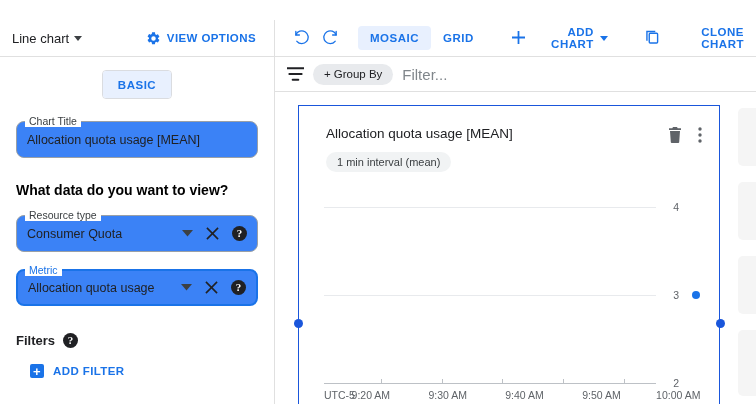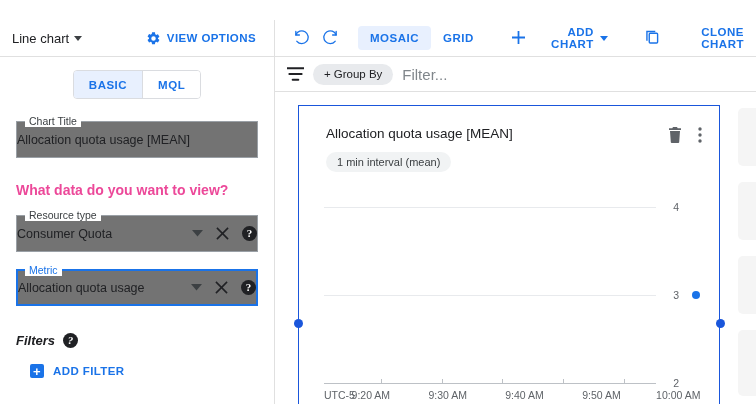--- a/index.html
+++ b/index.html
@@ -71,25 +71,25 @@
     cursor: pointer;
   }
   .seg-btn:last-child { border-right: none; }
   .seg-btn.active { background: #e8f0fe; }
 
   
   .field-wrap { padding: 0 16px; }
   .outlined {
     position: relative;
     border: 1px solid #9aa0a6;
-    border-radius: 0;
+    border-radius: 8px;
     height: 37px;
     display: flex; align-items: center;
-    padding: 0 0;
-    background: #737373;
+    padding: 0 10px;
+    background: #3b82f6;
   }
   .outlined.focused {
     border: 2px solid #1a73e8;
   }
   .outlined .legend-label {
     position: absolute;
     top: -7px; left: 8px;
     background: #fff;
     padding: 0 4px;
     font-size: 10.5px;
@@ -107,27 +107,27 @@
   .icon-btn { cursor: pointer; display: flex; align-items: center; }
   .help-dot {
     width: 15px; height: 15px; border-radius: 50%;
     background: #202124; color: #fff;
     font-size: 11px; font-weight: bold;
     display: flex; align-items: center; justify-content: center;
     font-family: "Liberation Serif", serif;
     line-height: 1;
   }
   .section-q {
-    font-size: 14px; font-weight: bold; color: #ec4899;
+    font-size: 14px; font-weight: bold; color: #000000;
     padding: 0 16px;
   }
   .filters-head {
     display: flex; align-items: center; gap: 8px;
     padding: 0 16px;
-    font-size: 13px; font-weight: bold; color: #202124; font-style: italic;
+    font-size: 13px; font-weight: bold; color: #202124;
   }
   .add-filter {
     display: flex; align-items: center; gap: 9px;
     padding-left: 30px;
     color: #1a73e8;
     font-size: 11.5px; font-weight: bold; letter-spacing: .4px;
     cursor: pointer;
   }
   .plus-box {
     width: 14px; height: 14px; border-radius: 2px;
@@ -303,21 +303,20 @@
             <path d="M19.14 12.94c.04-.3.06-.61.06-.94s-.02-.64-.07-.94l2.03-1.58a.49.49 0 00.12-.61l-1.92-3.32a.49.49 0 00-.59-.22l-2.39.96a7.03 7.03 0 00-1.62-.94l-.36-2.54A.48.48 0 0013.9 2h-3.84a.48.48 0 00-.47.41l-.36 2.54c-.59.24-1.13.56-1.62.94l-2.39-.96a.49.49 0 00-.59.22L2.71 8.47a.49.49 0 00.12.61l2.03 1.58c-.05.3-.09.63-.09.94s.02.64.07.94l-2.03 1.58a.49.49 0 00-.12.61l1.92 3.32c.12.22.37.29.59.22l2.39-.96c.5.38 1.03.7 1.62.94l.36 2.54c.05.24.24.41.48.41h3.84c.24 0 .44-.17.47-.41l.36-2.54c.59-.24 1.13-.56 1.62-.94l2.39.96c.22.08.47 0 .59-.22l1.92-3.32a.49.49 0 00-.12-.61l-2.01-1.58zM12 15.6A3.6 3.6 0 1112 8.4a3.6 3.6 0 010 7.2z"></path>
           </svg>
         </span>
         <span>VIEW OPTIONS</span>
       </div>
     </div>
 
     <div class="tabs-row">
       <div class="seg-group">
         <div class="seg-btn active">BASIC</div>
-        <div class="seg-btn">MQL</div>
       </div>
     </div>
 
     <div class="field-wrap" style="margin-top:22px;">
       <div class="outlined">
         <span class="legend-label">Chart Title</span>
         <span class="field-value">Allocation quota usage [MEAN]</span>
       </div>
     </div>
 

